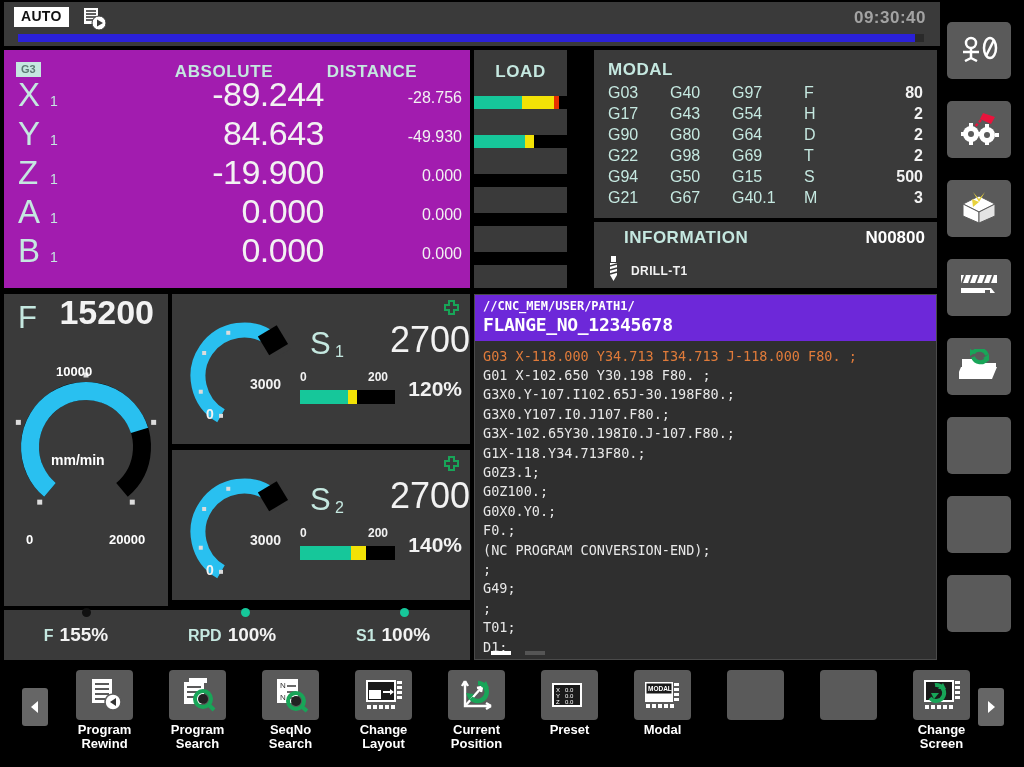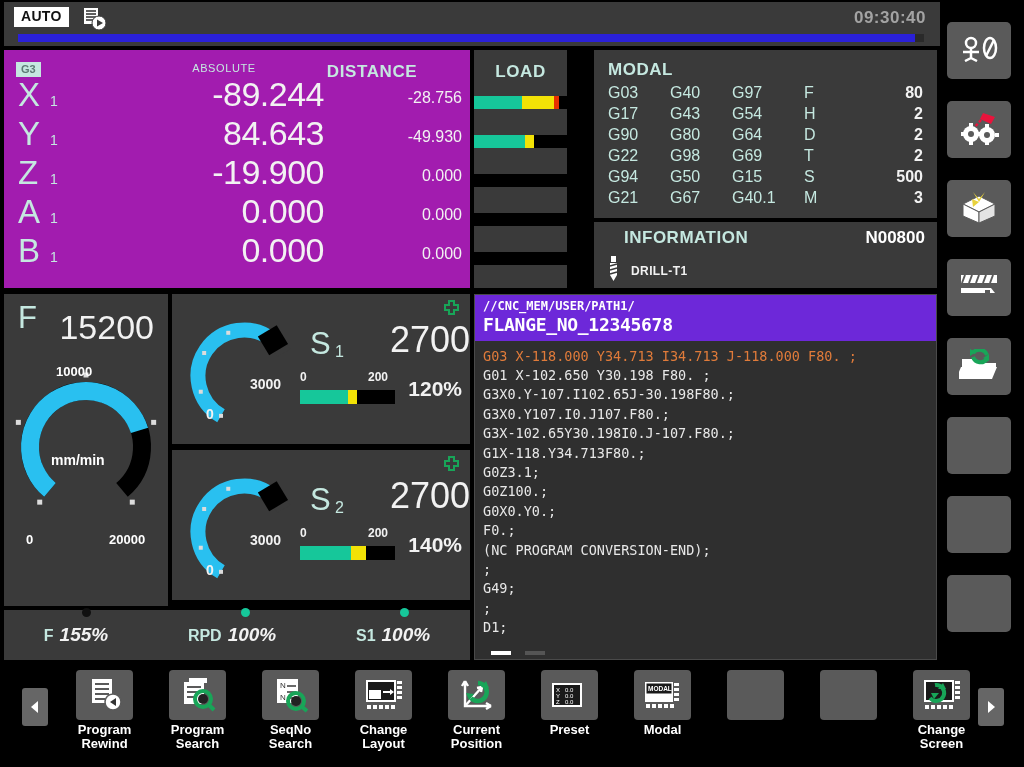--- a/index.html
+++ b/index.html
@@ -38,21 +38,21 @@
     background: #a21caf;
   }
   .pos-head { position: relative; height: 30px; }
   .g3-badge {
     position: absolute; left: 12px; top: 12px;
     background: #c5e8e0; color: #5d7a74; font-size: 11px; font-weight: bold;
     padding: 1px 5px; line-height: 1.2;
   }
   .lbl-abs {
     position: absolute; left: 130px; top: 12px; width: 180px; text-align: center;
-    color: #c5e8e0; font-size: 11px; font-weight: normal; letter-spacing: 0.6px;
+    color: #c5e8e0; font-size: 17px; font-weight: bold; letter-spacing: 0.6px;
   }
   .lbl-dist {
     position: absolute; right: 8px; top: 12px; width: 180px; text-align: center;
     color: #c5e8e0; font-size: 17px; font-weight: bold; letter-spacing: 0.6px;
   }
   .axis-row { position: relative; height: 39px; }
   .axis-name {
     position: absolute; left: 14px; top: -2px;
     color: #c5e8e0; font-size: 33px; font-weight: 300; line-height: 1;
   }
@@ -113,21 +113,21 @@
   .info-body { display: flex; align-items: center; padding: 8px 0 0 14px; }
   .info-tool-label { color: #f2f2f2; font-size: 12px; font-weight: bold; margin-left: 12px; letter-spacing: 0.4px; }
 
   
   .feed-panel {
     position: absolute; left: 4px; top: 294px; width: 164px; height: 312px;
     background: #3a3a3a;
   }
   .feed-head { position: relative; height: 48px; }
   .feed-f { position: absolute; left: 14px; top: 8px; color: #c5e8e0; font-size: 31px; font-weight: 300; line-height: 1; }
-  .feed-val { position: absolute; right: 14px; top: 16px; color: #f2f2f2; font-size: 34px; font-weight: 400; line-height: 1; }
+  .feed-val { position: absolute; right: 14px; top: 1px; color: #f2f2f2; font-size: 34px; font-weight: 700; line-height: 1; }
   .feed-gauge { position: relative; width: 164px; height: 250px; }
   .g-label { position: absolute; color: #fff; font-size: 13px; font-weight: bold; }
   .g-unit { position: absolute; color: #fff; font-size: 14px; font-weight: bold; }
 
   
   .sp-panel {
     position: absolute; left: 172px; width: 298px; height: 150px;
     background: #3a3a3a;
   }
   .sp1 { top: 294px; }
@@ -147,21 +147,21 @@
   .sp-3000 { position: absolute; left: 78px; top: 82px; color: #f2f2f2; font-size: 14px; font-weight: bold; }
   .sp-0 { position: absolute; left: 34px; top: 112px; color: #f2f2f2; font-size: 14px; font-weight: bold; }
 
   
   .ovr-panel {
     position: absolute; left: 4px; top: 610px; width: 466px; height: 50px;
     background: #3a3a3a; display: flex; align-items: center;
   }
   .ovr-item { position: relative; display: flex; align-items: baseline; }
   .ovr-lbl { color: #c5e8e0; font-size: 16px; font-weight: bold; }
-  .ovr-pct { color: #f2f2f2; font-size: 19px; font-weight: bold; margin-left: 6px; font-style: italic; }
+  .ovr-pct { color: #f2f2f2; font-size: 19px; font-weight: bold; margin-left: 6px; }
   .ovr-dot { position: absolute; width: 9px; height: 9px; border-radius: 50%; top: -16px; }
 
   
   .prog-panel {
     position: absolute; left: 474px; top: 294px; width: 463px; height: 366px;
     background: #2f2f2f; border: 1px solid #4a4a4a;
   }
   .prog-head { background: #6d28d9; padding: 4px 0 4px 8px; }
   .prog-path { color: #fff; font-family: "DejaVu Sans Mono", monospace; font-size: 12px; font-weight: bold; line-height: 1.25; }
   .prog-name { color: #fff; font-family: "DejaVu Sans Mono", monospace; font-size: 18px; font-weight: bold; line-height: 1.25; letter-spacing: -0.3px; }
@@ -461,20 +461,21 @@
         <div class="prog-line">G3X-102.65Y30.198I0.J-107.F80.;</div>
         <div class="prog-line">G1X-118.Y34.713F80.;</div>
         <div class="prog-line">G0Z3.1;</div>
         <div class="prog-line">G0Z100.;</div>
         <div class="prog-line">G0X0.Y0.;</div>
         <div class="prog-line">F0.;</div>
         <div class="prog-line">(NC PROGRAM CONVERSION-END);</div>
         <div class="prog-line">;</div>
         <div class="prog-line">G49;</div>
         <div class="prog-line">;</div>
+        <div class="prog-line">T01;</div>
         <div class="prog-line">D1;</div>
       </div>
     <div class="page-dots" id="pageDots">
         <div class="pd" style="background: rgb(255, 255, 255);"></div>
         <div class="pd" style="background: rgb(85, 85, 85);"></div>
       </div>
   </div>
 
   <div class="toolbar">
     <div class="tb-arrow left">

